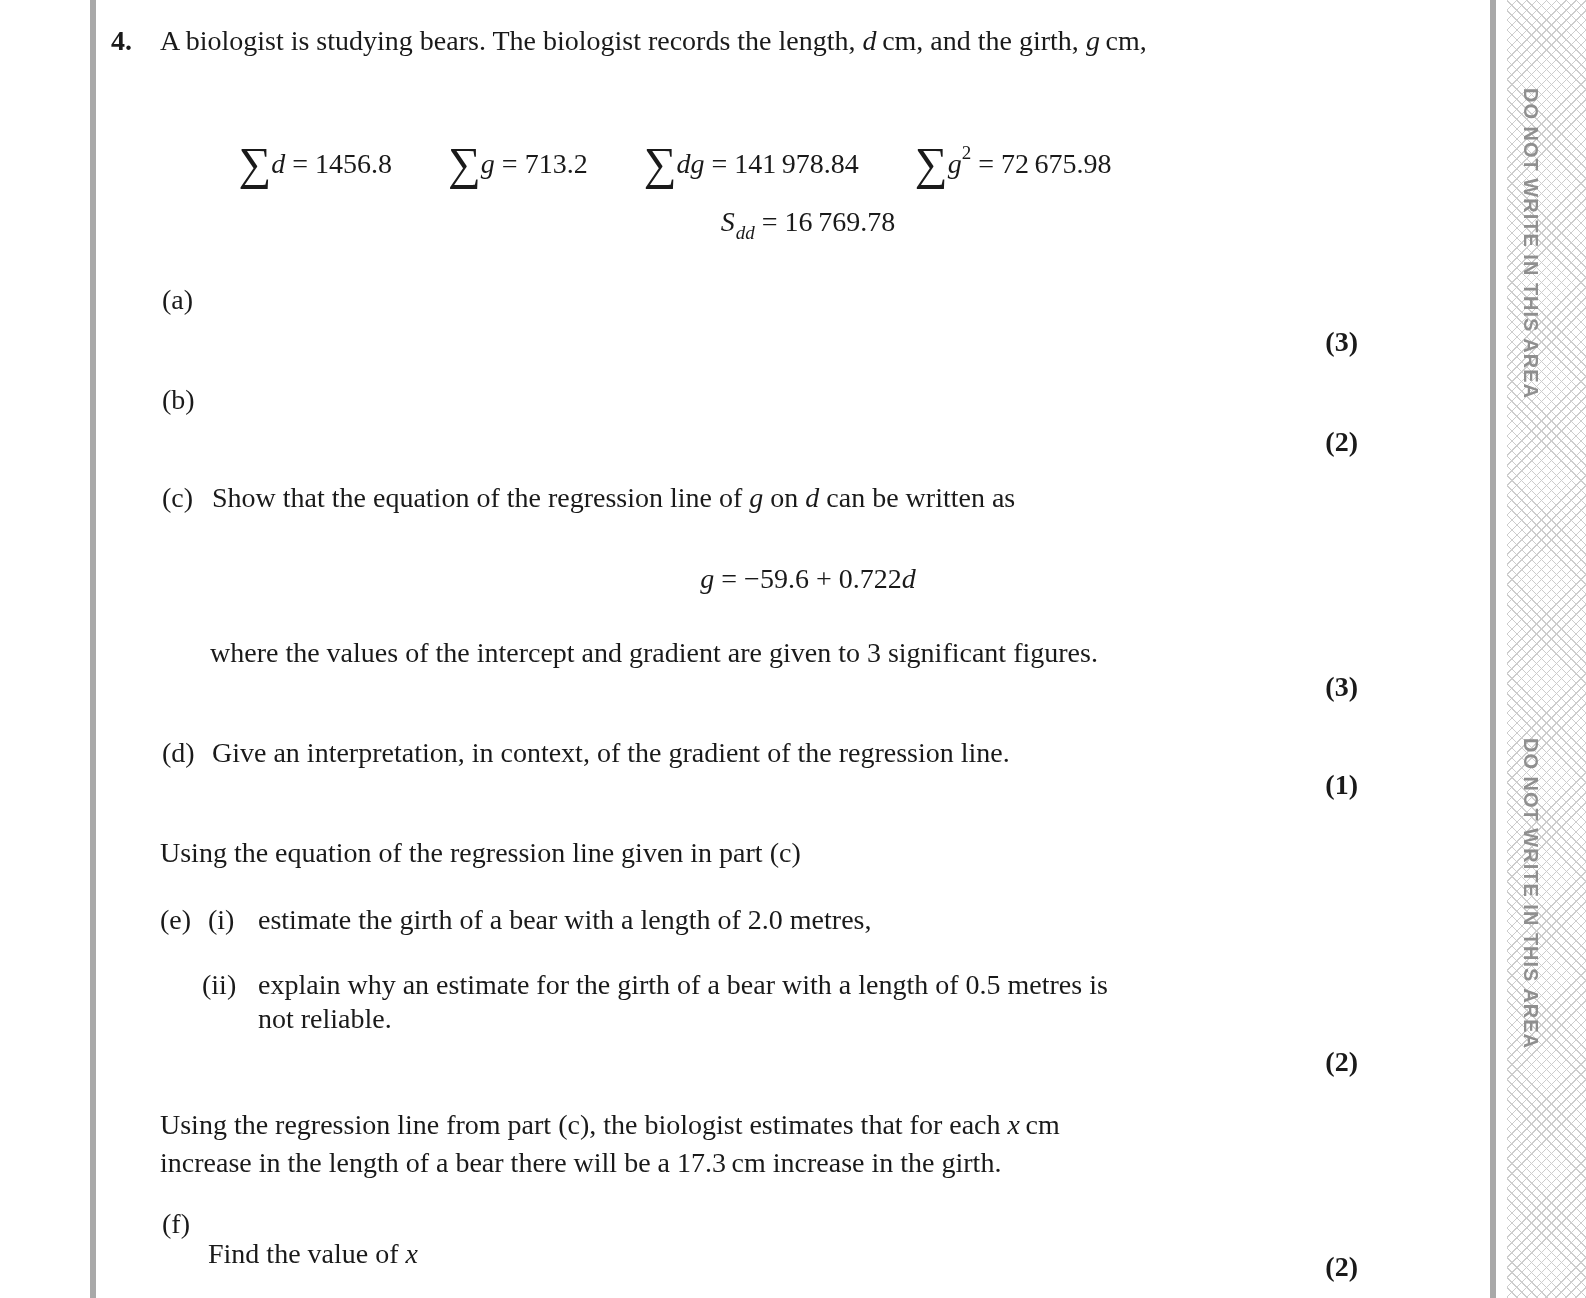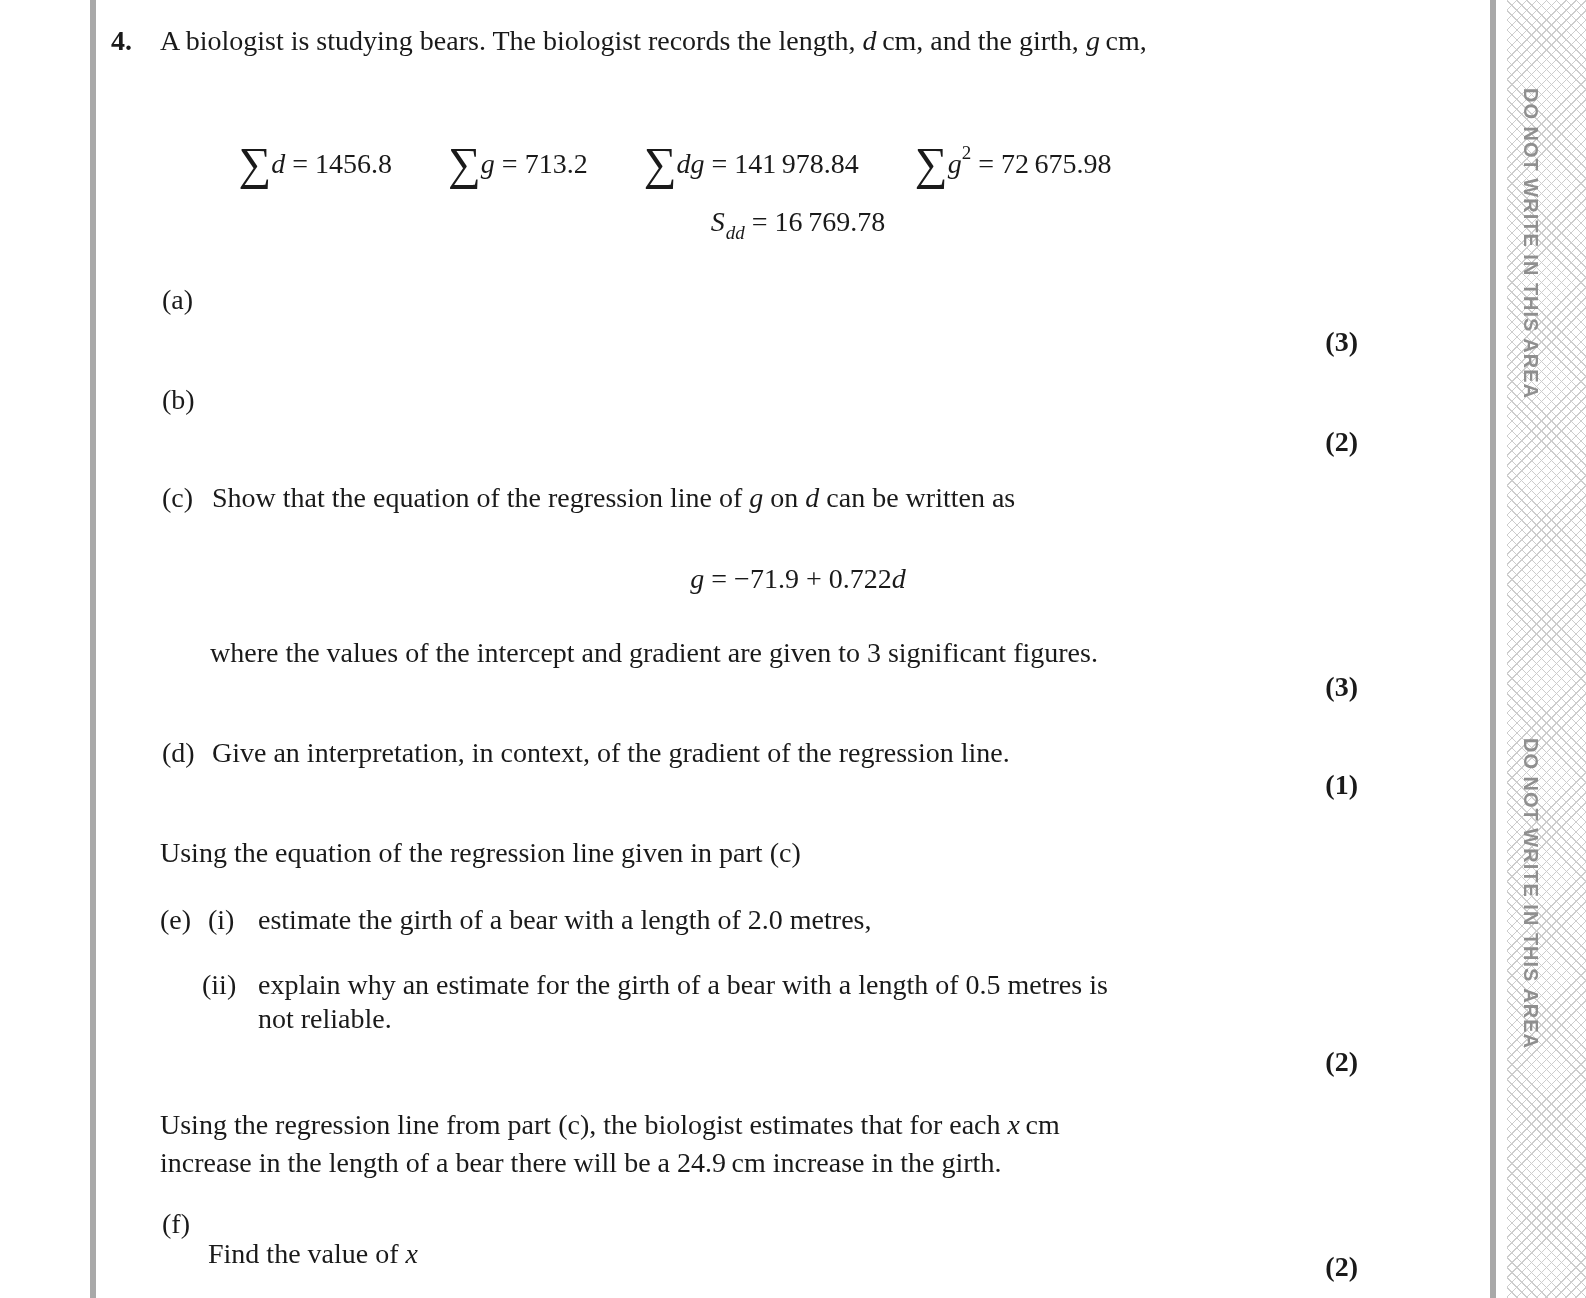--- a/index.html
+++ b/index.html
@@ -11,21 +11,21 @@
   .rule{position:absolute;top:0;bottom:0;background:#a9a9a9;}
   .rule.left{left:90px;width:6px;}
   .rule.right{left:1490px;width:6px;}
   .content{position:absolute;inset:0;}
   .ln{
     position:absolute;font-size:28px;line-height:36px;white-space:nowrap;
     color:#1a1a1a;
   }
   .bold{font-weight:bold;}
   .it{font-style:italic;}
-  .center{left:96px;width:1404px;text-align:center;}
+  .center{left:106px;width:1404px;text-align:center;}
   .mark{
     position:absolute;left:1098px;width:260px;text-align:right;
     font-size:28px;line-height:36px;font-weight:bold;white-space:nowrap;
   }
   .ln sub{font-size:19px;line-height:0;vertical-align:-8px;margin-left:1px;}
   .sum-row{position:absolute;left:96px;width:1158px;top:140px;text-align:center;}
   .sum-group{
     display:inline-block;margin:0 26px;font-size:28px;line-height:48px;
     white-space:nowrap;vertical-align:baseline;
   }
@@ -67,41 +67,41 @@
     <span class="ln center" style="top:204px"><span class="it">S</span><sub class="it">dd</sub><span> = 16 769.78</span></span>
 
     <span class="ln" style="left:162px;top:282px">(a)</span>
     <span class="mark" style="top:324px">(3)</span>
 
     <span class="ln" style="left:162px;top:382px">(b)</span>
     <span class="mark" style="top:424px">(2)</span>
 
     <span class="ln" style="left:162px;top:480px">(c)</span>
     <span class="ln" style="left:212px;top:480px"><span>Show that the equation of the regression line of </span><span class="it">g</span><span> on </span><span class="it">d</span><span> can be written as</span></span>
-    <span class="ln center" style="top:561px"><span class="it">g</span><span> = −71.9 + 0.722</span><span class="it">d</span></span>
+    <span class="ln center" style="top:561px"><span class="it">g</span><span> = −59.6 + 0.722</span><span class="it">d</span></span>
     <span class="ln" style="left:210px;top:635px">where the values of the intercept and gradient are given to 3 significant figures.</span>
     <span class="mark" style="top:669px">(3)</span>
 
     <span class="ln" style="left:162px;top:735px">(d)</span>
     <span class="ln" style="left:212px;top:735px">Give an interpretation, in context, of the gradient of the regression line.</span>
     <span class="mark" style="top:767px">(1)</span>
 
     <span class="ln" style="left:160px;top:835px">Using the equation of the regression line given in part (c)</span>
 
     <span class="ln" style="left:160px;top:902px">(e)</span>
     <span class="ln" style="left:208px;top:902px">(i)</span>
     <span class="ln" style="left:258px;top:902px">estimate the girth of a bear with a length of 2.0 metres,</span>
 
     <span class="ln" style="left:202px;top:967px">(ii)</span>
     <span class="ln" style="left:258px;top:967px">explain why an estimate for the girth of a bear with a length of 0.5 metres is</span>
     <span class="ln" style="left:258px;top:1001px">not reliable.</span>
     <span class="mark" style="top:1044px">(2)</span>
 
     <span class="ln" style="left:160px;top:1107px"><span>Using the regression line from part (c), the biologist estimates that for each </span><span class="it">x</span><span> cm</span></span>
-    <span class="ln" style="left:160px;top:1145px">increase in the length of a bear there will be a 24.9 cm increase in the girth.</span>
+    <span class="ln" style="left:160px;top:1145px">increase in the length of a bear there will be a 17.3 cm increase in the girth.</span>
 
     <span class="ln" style="left:162px;top:1206px">(f)</span>
     <span class="ln" style="left:208px;top:1236px"><span>Find the value of </span><span class="it">x</span></span>
     <span class="mark" style="top:1249px">(2)</span>
 
   </div>
 
   <div class="rule right"></div>
 
   <div class="margin-band">

